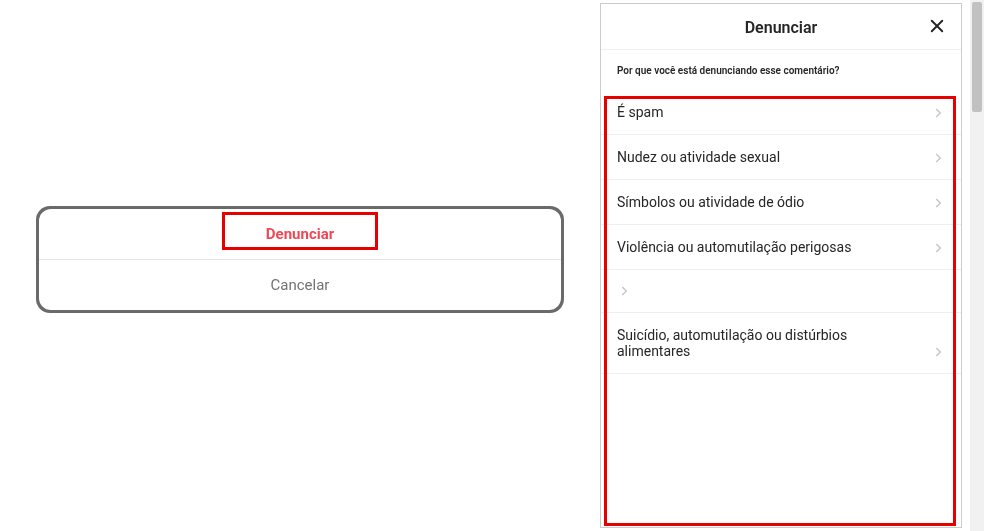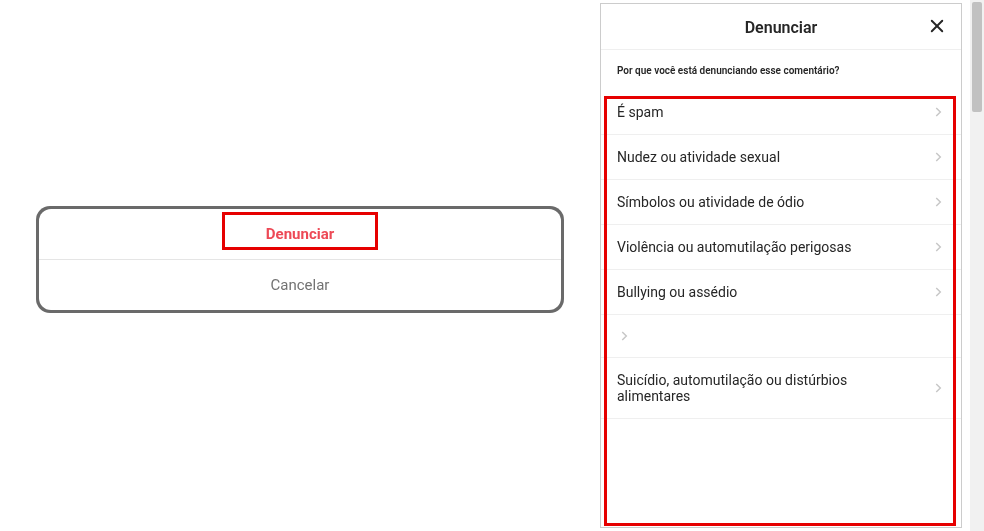--- a/index.html
+++ b/index.html
@@ -151,21 +151,21 @@
       color: #262626;
       line-height: 1.35;
     }
     
     .options-container {
       position: relative;
     }
     
     .option-row {
       display: flex;
-      align-items: center;
+      align-items: flex-end;
       justify-content: space-between;
       padding: 14px 16px;
       border-bottom: 1px solid #efefef;
       cursor: pointer;
       font-size: 14px;
       color: #262626;
     }
     
     .option-label {
       flex: 1;
@@ -245,28 +245,20 @@
       </div>
       <div class="option-row">
         <span class="option-label">Violência ou automutilação perigosas</span>
         <span class="chevron">
           <svg viewBox="0 0 24 24" fill="none" stroke="currentColor" stroke-width="2.5">
               <polyline points="9 5 16 12 9 19"></polyline>
             </svg>
         </span>
       </div>
       <div class="option-row">
-        <span class="option-label">Bullying ou assédio</span>
-        <span class="chevron">
-          <svg viewBox="0 0 24 24" fill="none" stroke="currentColor" stroke-width="2.5">
-              <polyline points="9 5 16 12 9 19"></polyline>
-            </svg>
-        </span>
-      </div>
-      <div class="option-row">
         <span class="chevron">
           <svg viewBox="0 0 24 24" fill="none" stroke="currentColor" stroke-width="2.5">
               <polyline points="9 5 16 12 9 19"></polyline>
             </svg>
         </span>
       </div>
       <div class="option-row">
         <span class="option-label">Suicídio, automutilação ou distúrbios alimentares</span>
         <span class="chevron">
           <svg viewBox="0 0 24 24" fill="none" stroke="currentColor" stroke-width="2.5">

